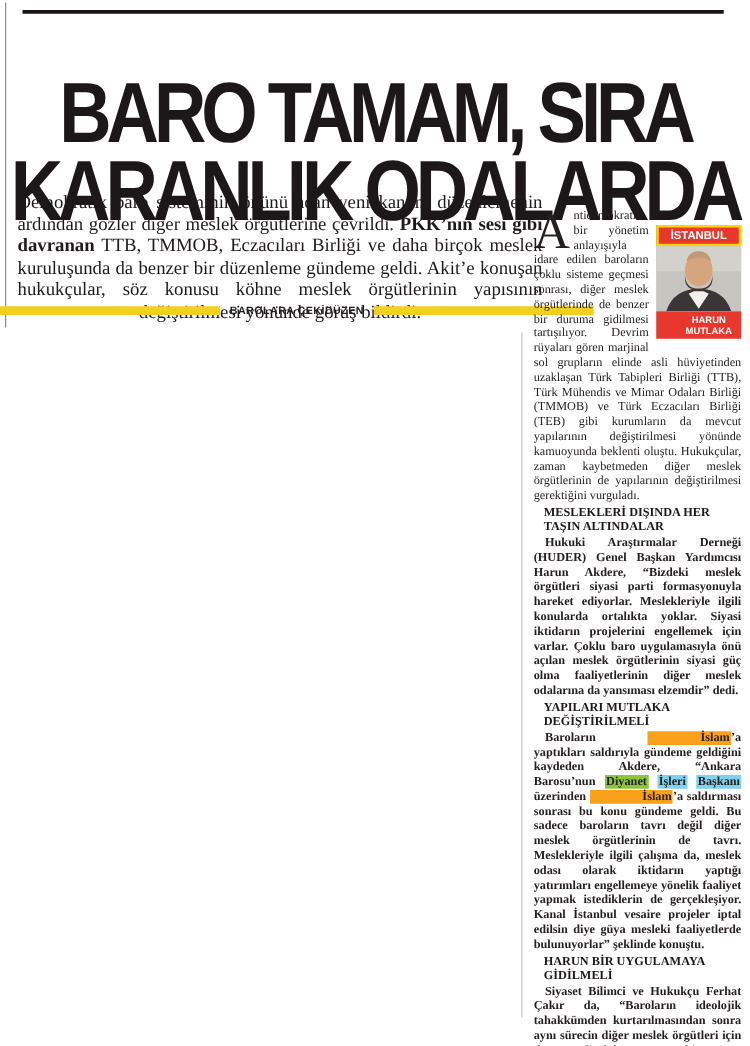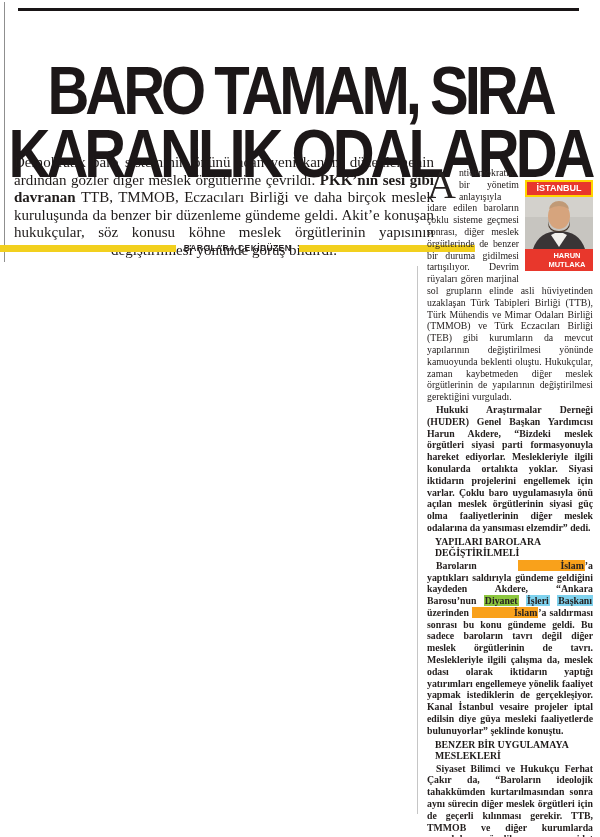--- a/index.html
+++ b/index.html
@@ -114,22 +114,23 @@
       <div class="name-badge">
         <span>HARUN</span>
         <span>MUTLAKA</span>
       </div>
     </aside>
 
     <p class="p first">
       <span class="dropcap">A</span><span>ntidemokratik bir yönetim anlayışıyla idare edilen baroların çoklu sisteme geçmesi sonrası, diğer meslek örgütlerinde de benzer bir duruma gidilmesi tartışılıyor. Devrim rüyaları gören marjinal sol grupların elinde asli hüviyetinden uzaklaşan Türk Tabipleri Birliği (TTB), Türk Mühendis ve Mimar Odaları Birliği (TMMOB) ve Türk Eczacıları Birliği (TEB) gibi kurumların da mevcut yapılarının değiştirilmesi yönünde kamuoyunda beklenti oluştu. Hukukçular, zaman kaybetmeden diğer meslek örgütlerinin de yapılarının değiştirilmesi gerektiğini vurguladı.</span>
     </p>
 
+    <h3 class="subhead">MESLEKLERİ DIŞINDA HER TAŞIN ALTINDALAR</h3>
     <p class="indent">Hukuki Araştırmalar Derneği (HUDER) Genel Başkan Yardımcısı Harun Akdere, “Bizdeki meslek örgütleri siyasi parti formasyonuyla hareket ediyorlar. Meslekleriyle ilgili konularda ortalıkta yoklar. Siyasi iktidarın projelerini engellemek için varlar. Çoklu baro uygulamasıyla önü açılan meslek örgütlerinin siyasi güç olma faaliyetlerinin diğer meslek odalarına da yansıması elzemdir” dedi.</p>
 
-    <h3 class="subhead">YAPILARI BAROLARA DEĞİŞTİRİLMELİ</h3>
+    <h3 class="subhead">YAPILARI MUTLAKA DEĞİŞTİRİLMELİ</h3>
     <p class="indent"><span>Baroların </span><span class="hl hl-orange">İslam</span><span>’a yaptıkları saldırıyla gündeme geldiğini kaydeden Akdere, “Ankara Barosu’nun </span><span class="hl hl-green">Diyanet</span><span> </span><span class="hl hl-cyan">İşleri</span><span> </span><span class="hl hl-cyan">Başkanı</span><span> üzerinden </span><span class="hl hl-orange">İslam</span><span>’a saldırması sonrası bu konu gündeme geldi. Bu sadece baroların tavrı değil diğer meslek örgütlerinin de tavrı. Meslekleriyle ilgili çalışma da, meslek odası olarak iktidarın yaptığı yatırımları engellemeye yönelik faaliyet yapmak istediklerin de gerçekleşiyor. Kanal İstanbul vesaire projeler iptal edilsin diye güya mesleki faaliyetlerde bulunuyorlar” şeklinde konuştu.</span></p>
 
-    <h3 class="subhead">BENZER BİR UYGULAMAYA MESLEKLERİ</h3>
+    <h3 class="subhead">HARUN BİR UYGULAMAYA GİDİLMELİ</h3>
     <p class="indent">Siyaset Bilimci ve Hukukçu Ferhat Çakır da, “Baroların ideolojik tahakkümden kurtarılmasından sonra aynı sürecin diğer meslek örgütleri için de geçerli kılınması gerekir. TTB, TMMOB ve diğer kurumlarda zorunluk üyelik ve aidat kaldırılmalıdır” dedi. Çoklu baro sisteminin benzerinin diğer meslek örgütleri için emsal teşkil edebileceğini belirten Ferhat Çakır, değerlendirmelerini şöyle sürdürdü:</p>
 
   </article>
 </div>
 
 </body></html>

